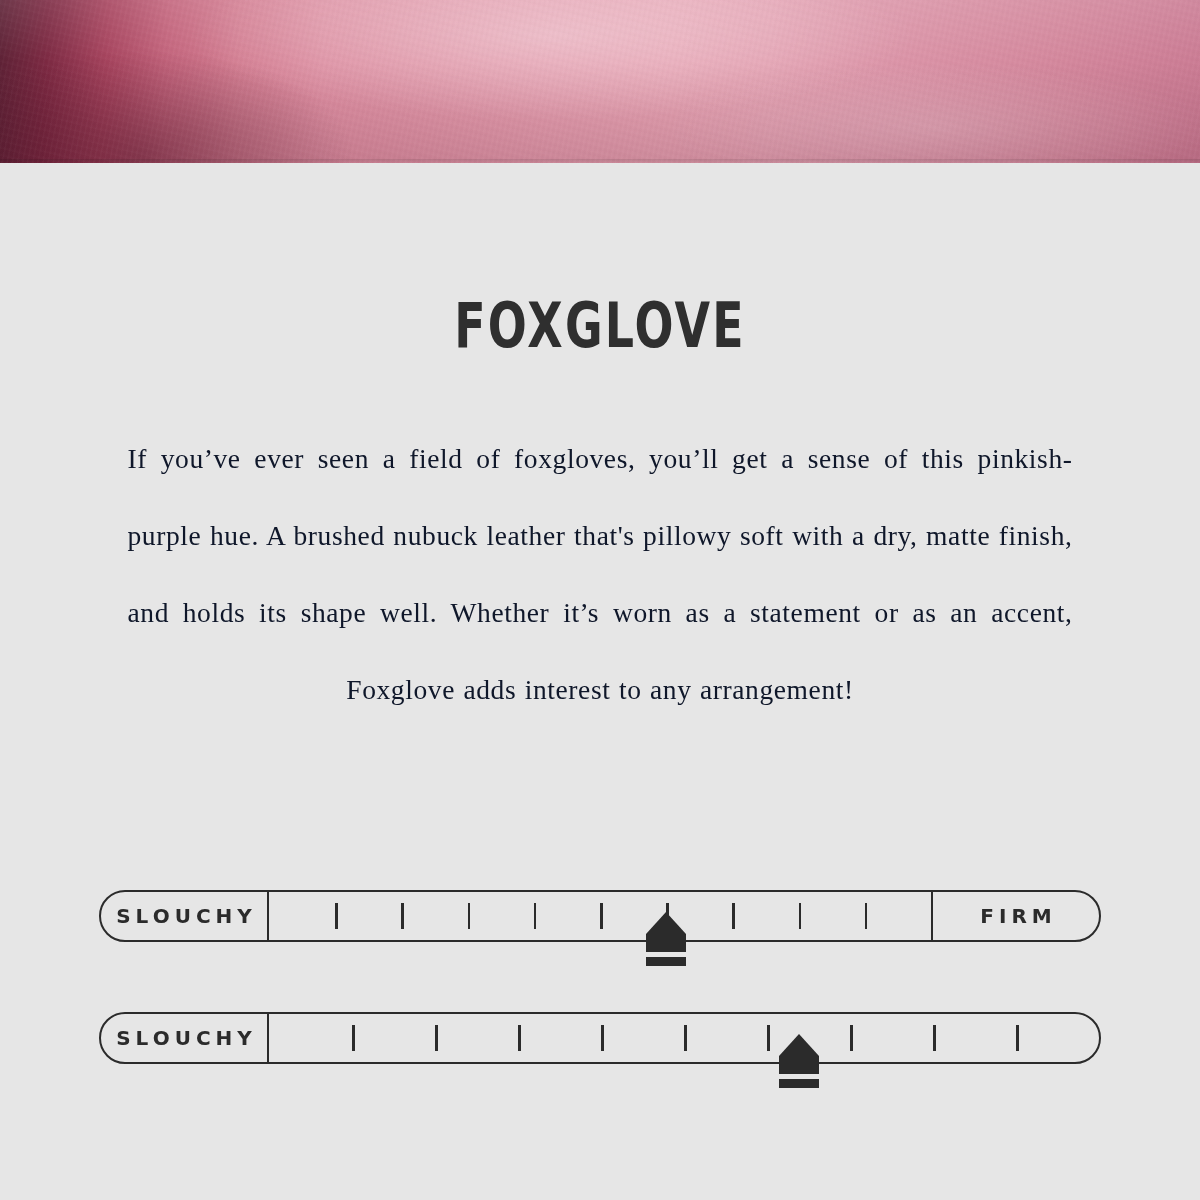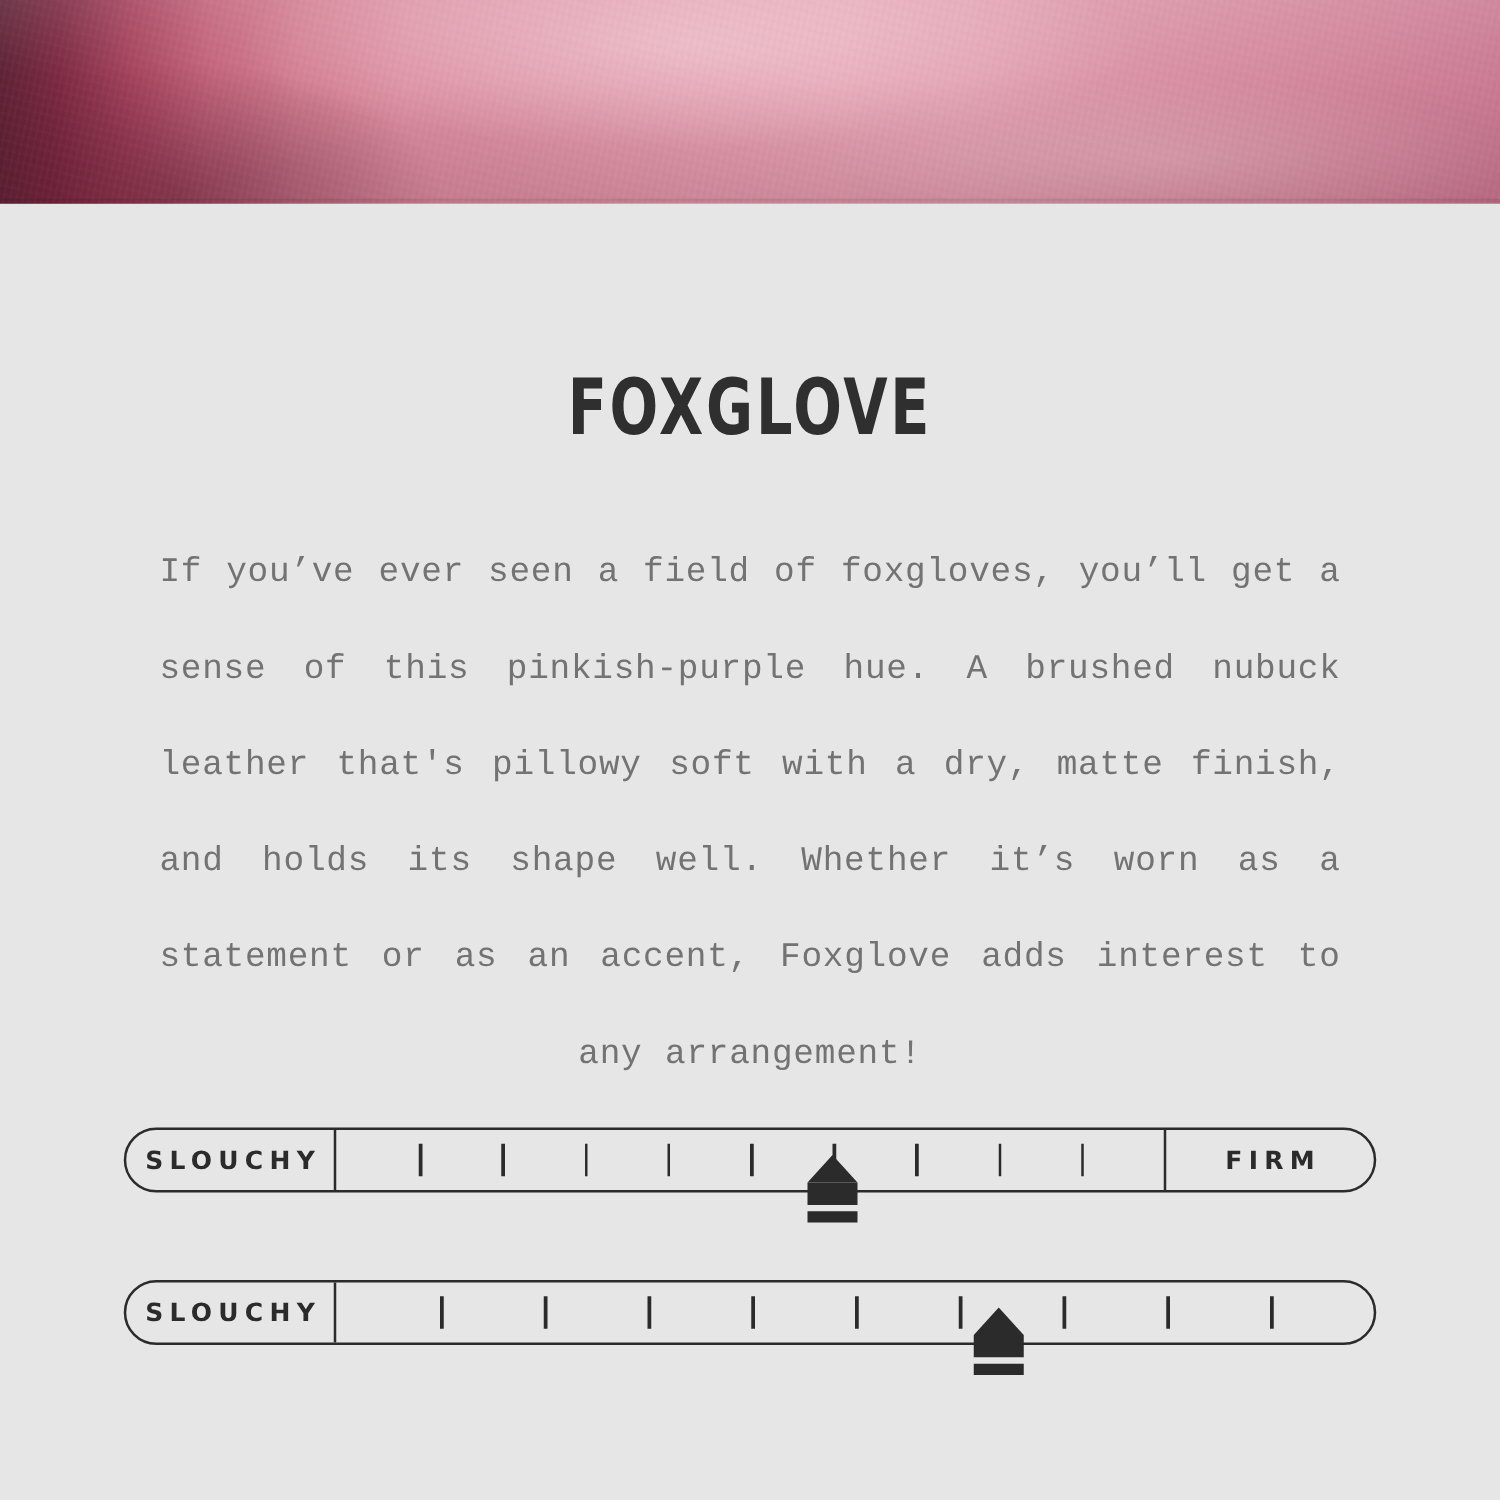--- a/index.html
+++ b/index.html
@@ -80,40 +80,40 @@
     transform: scaleX(0.74);
     transform-origin: center;
   }
 
   
   .body-copy {
     margin: 58px auto 0 auto;
     width: 945px;
     text-align: justify;
     text-align-last: center;
-    font-family: Liberation Mono, monospace;
+    font-family: Liberation Serif, serif;
     font-weight: 400;
     font-size: 27.5px;
     line-height: 77px;
     letter-spacing: 0.6px;
-    color: #737373;
+    color: #0f172a;
     word-spacing: 1px;
   }
 
   
   .sliders {
     position: absolute;
     left: 0;
     right: 0;
     top: 890px;
   }
   .slider-wrap {
     position: relative;
     width: 1002px;
-    margin: 12px auto;
+    margin: 0 auto;
     height: 96px;
   }
   .slider {
     position: relative;
     height: 52px;
     border: 2.5px solid #2b2b2b;
     border-radius: 26px;
     box-sizing: border-box;
     display: flex;
     align-items: stretch;

